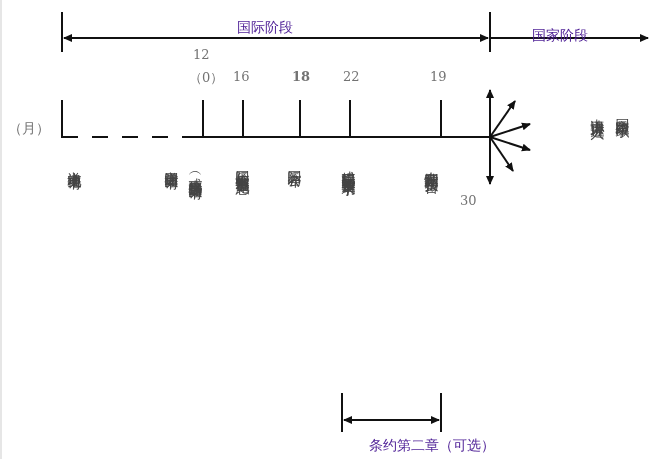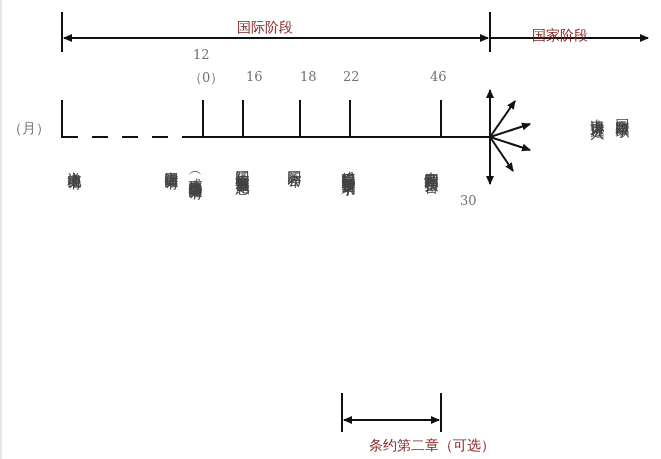--- a/index.html
+++ b/index.html
@@ -1,21 +1,21 @@
 <!DOCTYPE html>
 <html><head>
   <meta charset="utf-8">
   <style>
     html, body { margin: 0; padding: 0; background: #ffffff; }
     body { width: 661px; height: 459px; position: relative; overflow: hidden;
            font-family: "DejaVu Serif", "Liberation Serif", serif; color: #333; }
     #diagram { position: absolute; left: 0; top: 0; }
     .vlbl { position: absolute; font-size: 14px; color: #444; writing-mode: vertical-rl;
             text-orientation: upright; letter-spacing: 1px; line-height: 1; }
-    .phase { position: absolute; font-size: 14px; color: #7f1d1d; white-space: nowrap; text-align: right; }
+    .phase { position: absolute; font-size: 14px; color: #4c1d95; white-space: nowrap; text-align: right; }
     .month { position: absolute; font-size: 13px; color: #737373; white-space: nowrap; }
     .edge { position:absolute; left:0; top:0; width:2px; height:459px; background:#e6e6e6; }
   </style>
 </head>
 <body>
 
 <div class="edge"></div>
 
 <svg id="diagram" width="661" height="459" viewBox="0 0 661 459">
   <defs>
@@ -58,24 +58,24 @@
     <line x1="432" y1="420" x2="344" y2="420" stroke="#111" stroke-width="2" marker-end="url(#ah)"></line>
     <line x1="352" y1="420" x2="439" y2="420" stroke="#111" stroke-width="2" marker-end="url(#ah)"></line>
   </g>
 </svg>
 
 <div class="phase" style="left:237px; top:19px;">国际阶段</div>
 <div class="phase" style="left:532px; top:19px;margin-top:8px;">国家阶段</div>
 
 <div class="month" style="left:193px; top:47px;">12</div>
 <div class="month" style="left:189px; top:69px;">（0）</div>
-<div class="month" style="left:233px; top:69px;margin-left:13px;">16</div>
-<div class="month" style="left:300px; top:69px;">18</div>
+<div class="month" style="left:233px; top:69px;">16</div>
+<div class="month" style="left:292px; top:69px;font-weight:bold;">18</div>
 <div class="month" style="left:343px; top:69px;">22</div>
-<div class="month" style="left:430px; top:69px;">46</div>
+<div class="month" style="left:430px; top:69px;">19</div>
 <div class="month" style="left:460px; top:193px;text-align:center;">30</div>
 
 <div class="month" style="left:8px; top:120px; font-size:14px;">（月）</div>
 
 <div class="vlbl" style="left:68px; top:160px;">递交本地申请</div>
 <div class="vlbl" style="left:165px; top:160px;">递交国际申请</div>
 <div class="vlbl" style="left:189px; top:166px;">（或直接递交国际申请）</div>
 <div class="vlbl" style="left:236px; top:160px;">国际检索报告和书面意见</div>
 <div class="vlbl" style="left:288px; top:160px;">国际公布</div>
 <div class="vlbl" style="left:342px; top:160px;">或提交国际初步审查要求书</div>

